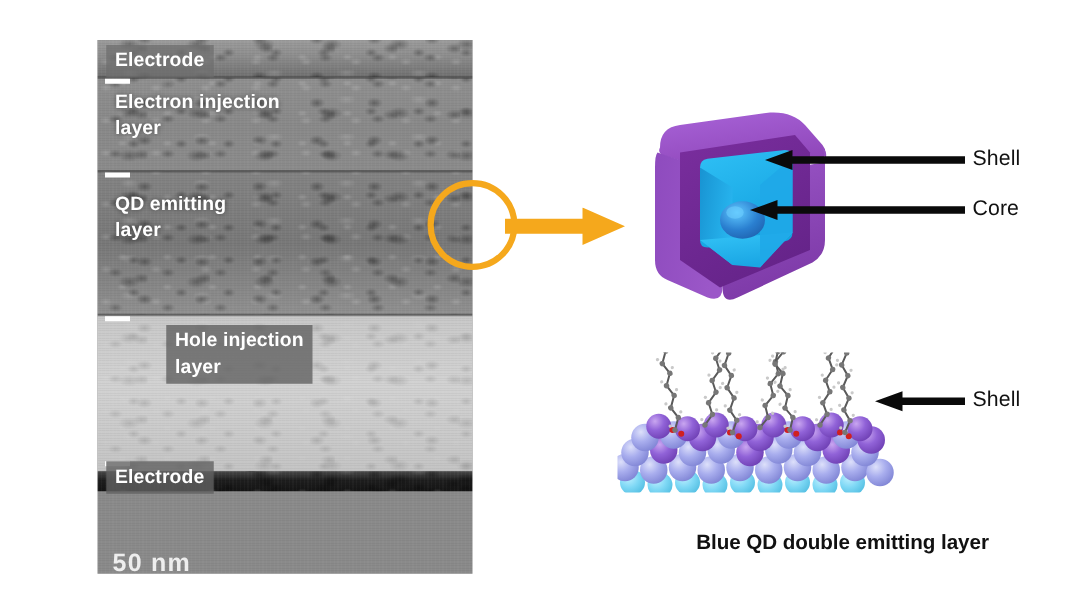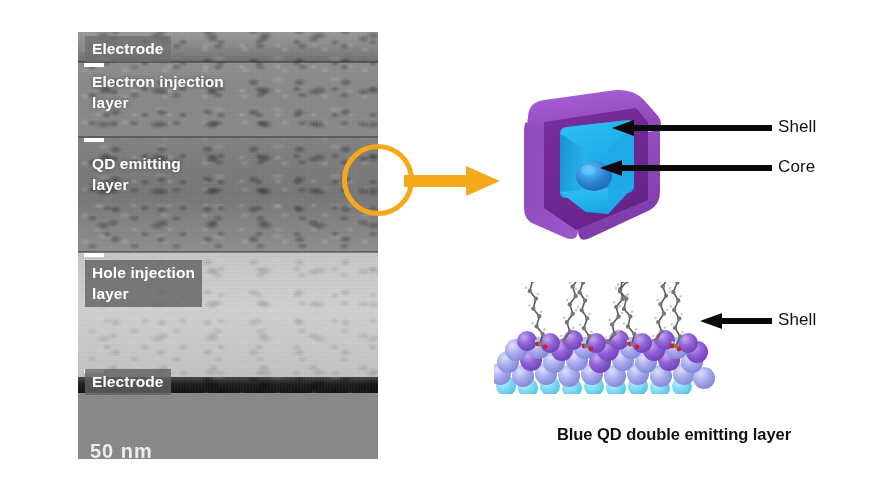--- a/index.html
+++ b/index.html
@@ -245,21 +245,21 @@
     <div class="tick" style="top:337px;"></div>
 
     <div class="tem-label boxed" style="top:4px;">Electrode</div>
 
     <div class="tem-label plain" style="top:37px;">Electron injection
 layer</div>
 
     <div class="tem-label plain" style="top:119px;">QD emitting
 layer</div>
 
-    <div class="tem-label boxed-dark" style="top:228px;">Hole injection
+    <div class="tem-label boxed-dark" style="top:228px;margin-left:48px;">Hole injection
 layer</div>
 
     <div class="tem-label boxed-dark" style="top:337px;">Electrode</div>
 
     <div class="scale-bar-text">50 nm</div>
   </div>
 
   <div class="callout-circle"></div>
 
   <svg class="callout-arrow" viewBox="0 0 100 30">

